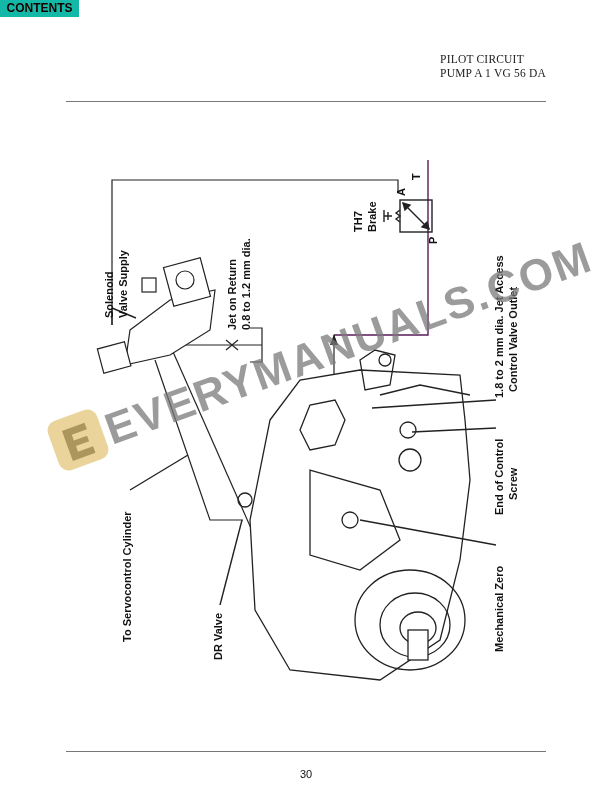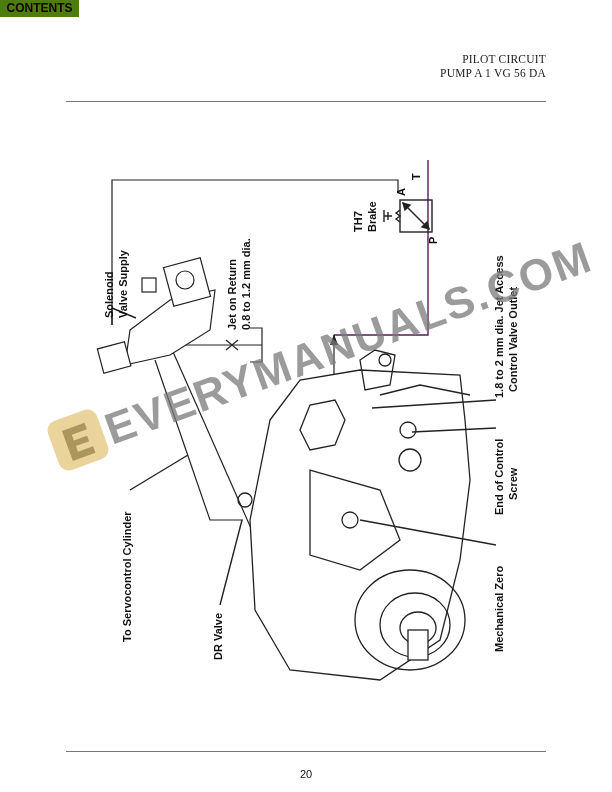--- a/index.html
+++ b/index.html
@@ -1,18 +1,18 @@
 <!DOCTYPE html>
 <html><head>
 <meta charset="utf-8">
 <style>
   html, body { margin: 0; padding: 0; }
   body { width: 612px; height: 792px; background: #ffffff; position: relative; overflow: hidden; font-family: "Liberation Sans", sans-serif; }
-  .contents-btn { position: absolute; left: 0; top: 0; width: 79px; height: 17px; background: #4d7c0f; color: #1a0000; font-weight: bold; font-size: 12px; line-height: 17px; text-align: center; cursor: pointer; }
-  .header-title { position: absolute; right: 66px; top: 52px; text-align: right; font-family: "Liberation Serif", serif; font-size: 11.5px; line-height: 14px; color: #222; letter-spacing: 0.2px; }
+  .contents-btn { position: absolute; left: 0; top: 0; width: 79px; height: 17px; background: #14b8a6; color: #1a0000; font-weight: bold; font-size: 12px; line-height: 17px; text-align: center; cursor: pointer; }
+  .header-title { position: absolute; right: 66px; top: 52px; font-family: "Liberation Serif", serif; font-size: 11.5px; line-height: 14px; color: #222; letter-spacing: 0.2px; }
   .rule { position: absolute; left: 66px; width: 480px; height: 1px; background: #777; }
   .page-num { position: absolute; left: 0; width: 612px; top: 768px; text-align: center; font-size: 11px; color: #111; }
   svg.diagram { position: absolute; left: 0; top: 0; }
   .vlabel { font-family: "Liberation Sans", sans-serif; font-weight: bold; font-size: 11px; fill: #111; }
   .watermark { font-family: "Liberation Sans", sans-serif; font-weight: bold; font-size: 44px; fill: #7a7a7a; fill-opacity: 0.75; letter-spacing: 2px; }
 </style>
 </head>
 <body>
 
 <div class="contents-btn">CONTENTS</div>
@@ -106,13 +106,13 @@
     <text transform="translate(517 500) rotate(-90)">Screw</text>
     <text transform="translate(503 652) rotate(-90)">Mechanical Zero</text>
     <text transform="translate(131 642) rotate(-90)">To Servocontrol Cylinder</text>
     <text transform="translate(222 660) rotate(-90)">DR Valve</text>
   </g>
 
   <text class="watermark" transform="translate(112 445) rotate(-20)">EVERYMANUALS.COM</text>
 </svg>
 
 <div class="rule" style="top:751px;"></div>
-<div class="page-num">20</div>
+<div class="page-num">30</div>
 
 </body></html>

